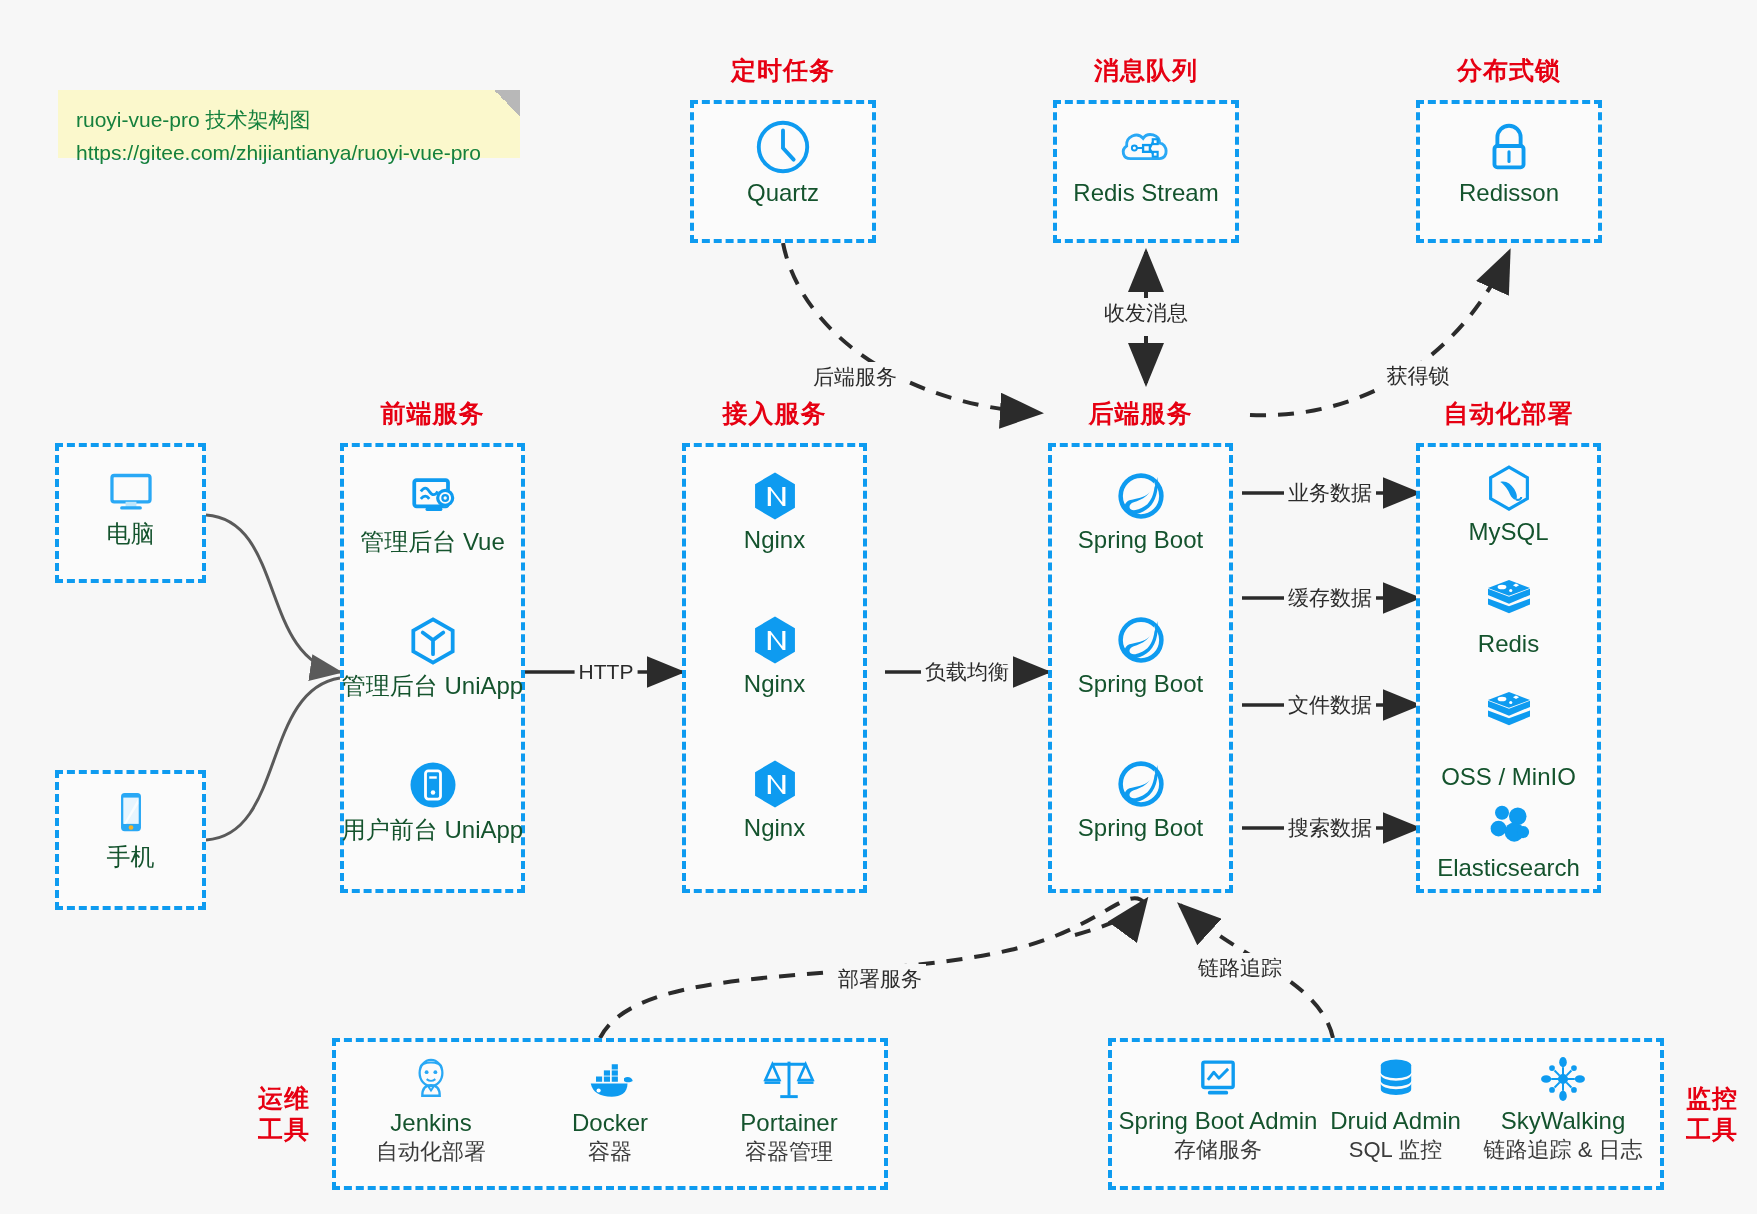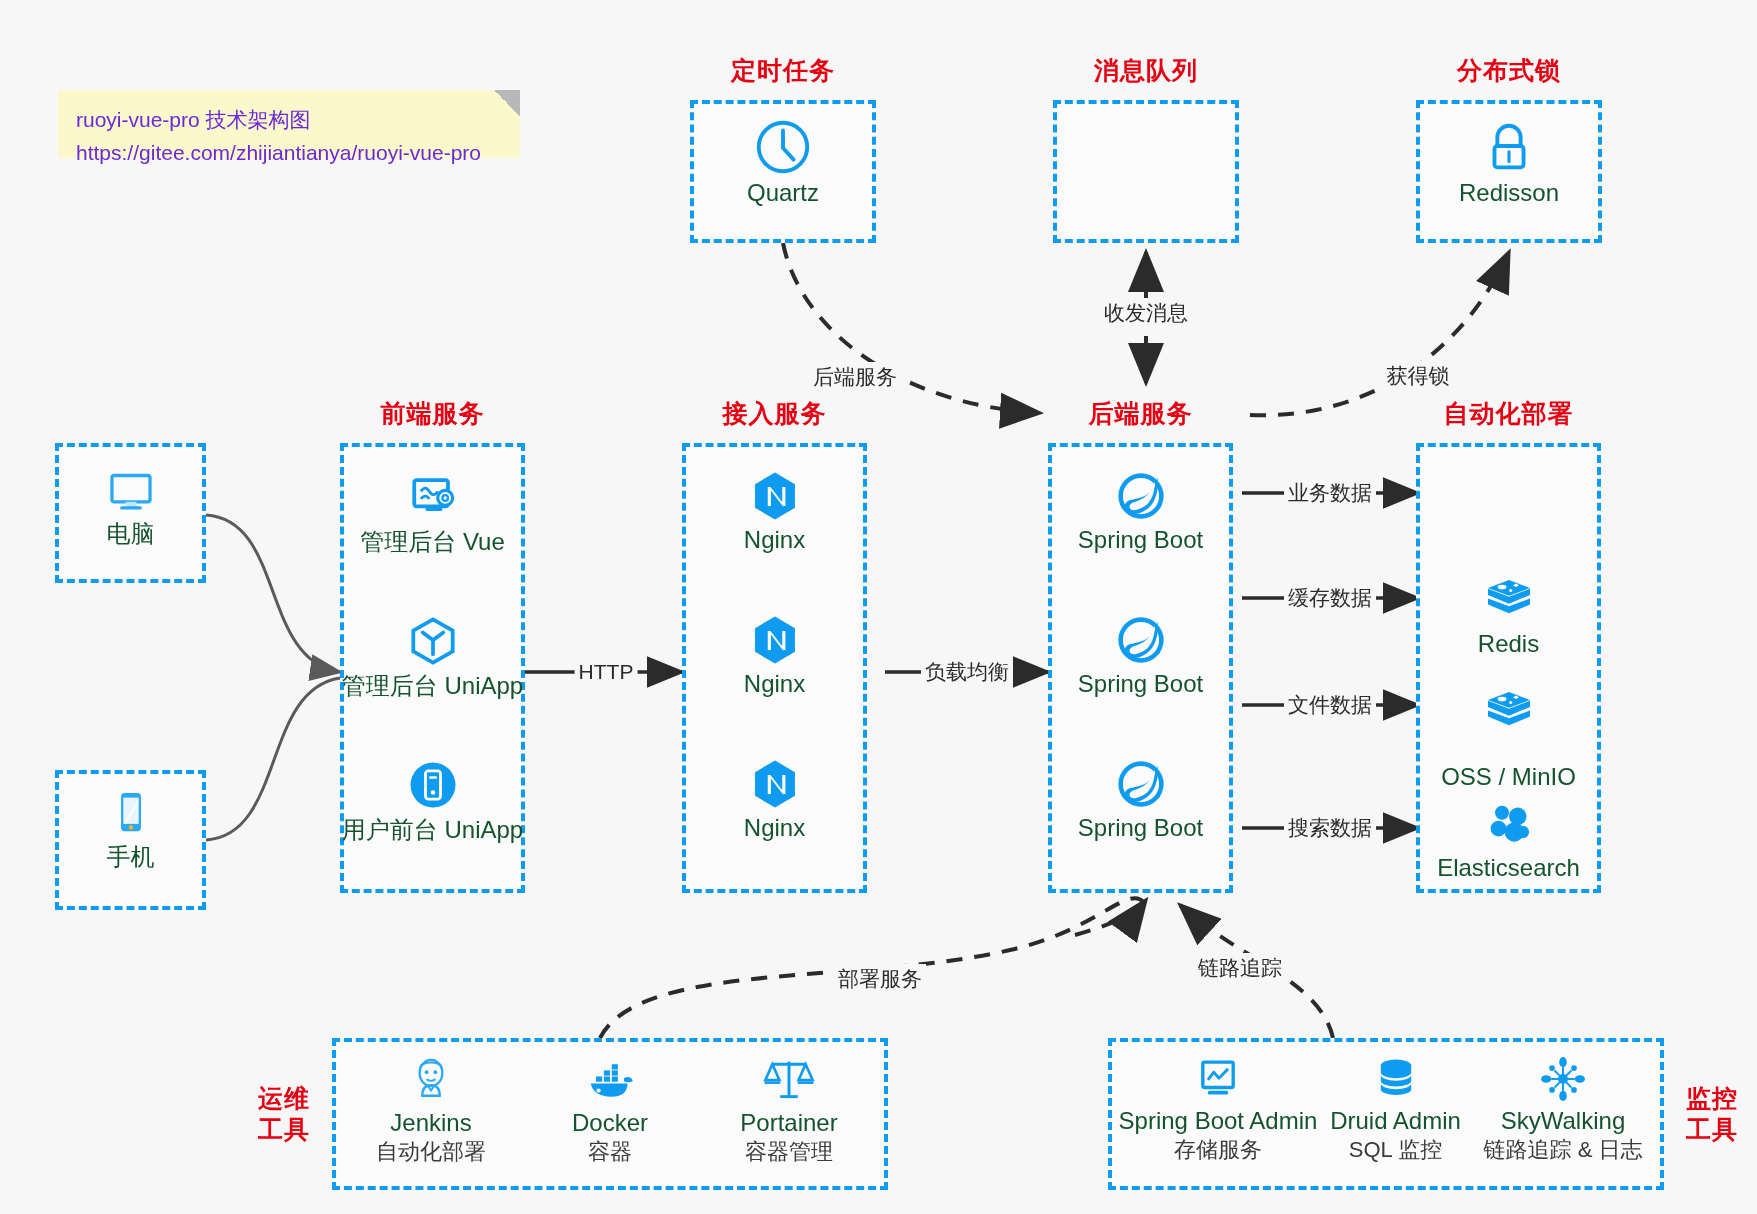--- a/index.html
+++ b/index.html
@@ -41,21 +41,21 @@
   .node .lbl {
     font-size: 24px; color: #14532d; 
     white-space: nowrap; text-align:center; line-height: 1.25;
   }
   .node .lbl2 { font-size: 22px; color: #3b3b3b; white-space: nowrap; text-align:center; line-height:1.3; }
 
   .note {
     position: absolute;
     background: #fbf8cc;
     padding: 14px 18px 16px 18px;
-    font-size: 21px; color: #6d28d9; line-height: 1.55;
+    font-size: 21px; color: #15803d; line-height: 1.55;
     white-space: nowrap;
   }
   .note .fold {
     position:absolute; right:0; top:0; width:0; height:0;
     border-left: 26px solid transparent;
     border-top: 26px solid transparent;
     border-right: 0;
     background: linear-gradient(225deg, #b8b8b8 0 50%, transparent 50%);
     width: 26px; height: 26px; border: 0;
   }
@@ -135,20 +135,31 @@
         <circle cx="32" cy="32" r="25" fill="none" stroke="#0e9bf0" stroke-width="4"></circle>
         <path d="M32 15 L32 33 L43 45" fill="none" stroke="#0e9bf0" stroke-width="4" stroke-linecap="round"></path>
       </svg>
       <div class="lbl">Quartz</div>
     </div>
   </div>
 
   <div class="grp" style="left:1053px; top:100px; width:186px; height:143px;">
     <div class="grp-title">消息队列</div>
     <div class="box" style="left:0; top:0; width:186px; height:143px;"></div>
+    <div class="node" style="left:0; top:16px; width:186px;">
+      <svg class="icon" width="62" height="62" viewBox="0 0 64 64">
+        <path d="M16 44 C8 44 6 35 12 31 C11 21 23 16 29 23 C34 16 46 19 46 28 C54 28 56 44 46 44 Z" fill="none" stroke="#29a8f5" stroke-width="3"></path>
+        <rect x="29" y="30" width="7" height="7" fill="none" stroke="#0e9bf0" stroke-width="2.4"></rect>
+        <rect x="39" y="24" width="5" height="5" fill="none" stroke="#0e9bf0" stroke-width="2.2"></rect>
+        <rect x="39" y="37" width="5" height="5" fill="none" stroke="#0e9bf0" stroke-width="2.2"></rect>
+        <path d="M36 33 L39 27 M36 34 L39 39 M29 33 L22 33" stroke="#0e9bf0" stroke-width="2.2" fill="none"></path>
+        <circle cx="20" cy="33" r="2.6" fill="none" stroke="#0e9bf0" stroke-width="2"></circle>
+      </svg>
+      <div class="lbl">Redis Stream</div>
+    </div>
   </div>
 
   <div class="grp" style="left:1416px; top:100px; width:186px; height:143px;">
     <div class="grp-title">分布式锁</div>
     <div class="box" style="left:0; top:0; width:186px; height:143px;"></div>
     <div class="node" style="left:0; top:16px; width:186px;">
       <svg class="icon" width="62" height="62" viewBox="0 0 64 64">
         <path d="M20 31 L20 22 A12 12 0 0 1 44 22 L44 31" fill="none" stroke="#0e9bf0" stroke-width="4"></path>
         <rect x="17" y="31" width="30" height="22" rx="3" fill="none" stroke="#0e9bf0" stroke-width="4"></rect>
         <line x1="32" y1="37" x2="32" y2="47" stroke="#0e9bf0" stroke-width="3.2" stroke-linecap="round"></line>
@@ -276,20 +287,28 @@
         <path d="M47 16 C44 31 33 36 24 39 C19 40.5 18 45 21 47 C25 49 33 46 39 41 C45 35 47.5 25 47 16 Z" fill="#fbfbfb"></path>
       </svg>
       <div class="lbl">Spring Boot</div>
     </div>
   </div>
 
   <div class="grp" style="left:1416px; top:443px; width:185px; height:450px;">
     <div class="grp-title">自动化部署</div>
     <div class="box" style="left:0; top:0; width:185px; height:450px;"></div>
 
+    <div class="node" style="left:0; top:18px; width:185px;">
+      <svg class="icon" width="56" height="56" viewBox="0 0 64 64">
+        <path d="M32 7 L53 19 L53 43 L32 55 L11 43 L11 19 Z" fill="none" stroke="#0e9bf0" stroke-width="3.6"></path>
+        <path d="M22 24 C28 22 34 26 38 32 C41 37 42 42 40 44 C38 45 35 42 33 38 C31 33 27 27 22 24 Z" fill="#0e9bf0"></path>
+        <path d="M40 44 C43 45 46 44 46 41" fill="none" stroke="#0e9bf0" stroke-width="2.4"></path>
+      </svg>
+      <div class="lbl">MySQL</div>
+    </div>
 
     <div class="node" style="left:0; top:130px; width:185px;">
       <svg class="icon" width="56" height="56" viewBox="0 0 64 64">
         <path d="M32 38 L56 29 L56 36 L32 46 L8 36 L8 29 Z" fill="#0e9bf0"></path>
         <path d="M32 27 L56 18 L56 25 L32 35 L8 25 L8 18 Z" fill="#0e9bf0"></path>
         <path d="M32 8 L56 17 L32 26 L8 17 Z" fill="#0e9bf0"></path>
         <ellipse cx="24" cy="16" rx="5" ry="2.6" fill="#ffffff"></ellipse>
         <path d="M40 12 l3.5 2 -3.5 2 -3.5 -2 Z" fill="#ffffff"></path>
         <circle cx="34" cy="20" r="1.8" fill="#ffffff"></circle>
       </svg>

